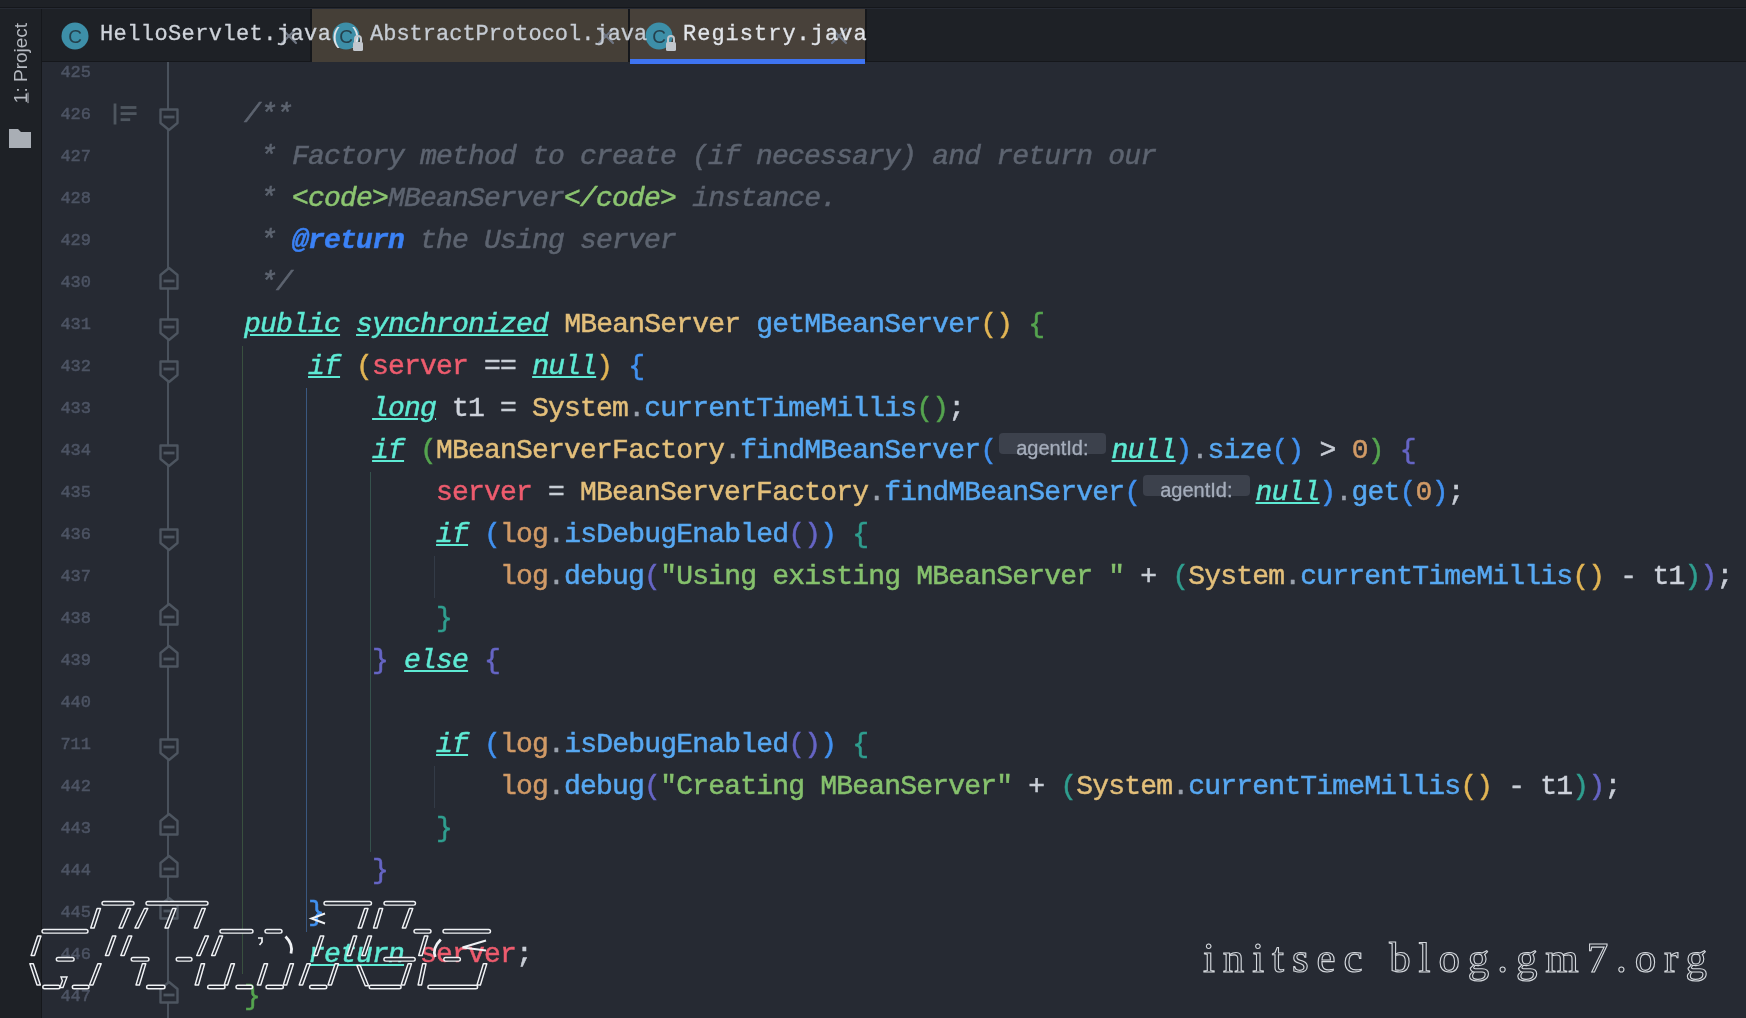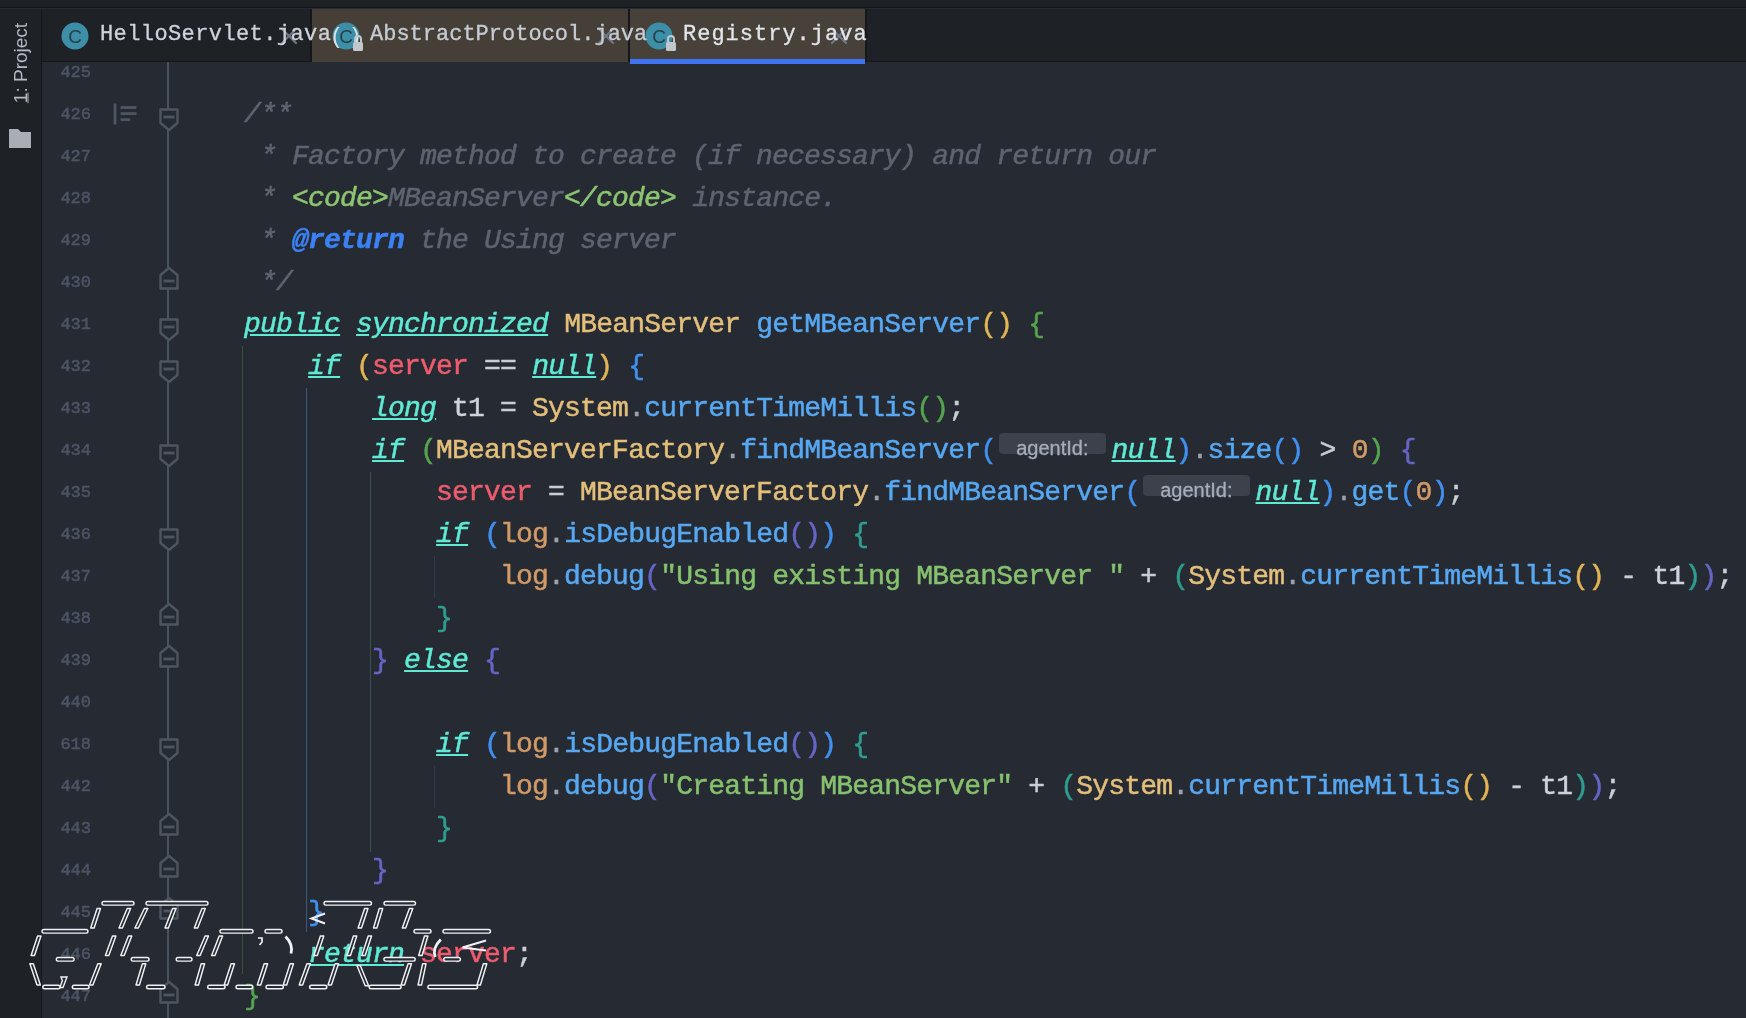--- a/index.html
+++ b/index.html
@@ -58,21 +58,21 @@
 <div class="line" style="top:304px"><span class="num">431</span><span class="c">    <span class="k">public</span> <span class="k">synchronized</span> <span class="cl">MBeanServer</span> <span class="fn">getMBeanServer</span><span class="by">()</span> <span class="bg">{</span></span></div>
 <div class="line" style="top:346px"><span class="num">432</span><span class="c">        <span class="k">if</span> <span class="by">(</span><span class="fld">server</span><span class="op"> == </span><span class="k">null</span><span class="by">)</span> <span class="bb">{</span></span></div>
 <div class="line" style="top:388px"><span class="num">433</span><span class="c">            <span class="k">long</span> <span class="pw">t1</span><span class="op"> = </span><span class="cl">System</span><span class="dot">.</span><span class="fn">currentTimeMillis</span><span class="bg">()</span><span class="op">;</span></span></div>
 <div class="line" style="top:430px"><span class="num">434</span><span class="c">            <span class="k">if</span> <span class="bg">(</span><span class="cl">MBeanServerFactory</span><span class="dot">.</span><span class="fn">findMBeanServer</span><span class="bb">(</span><span class="pill">agentId:</span><span class="k">null</span><span class="bb">)</span><span class="dot">.</span><span class="fn">size</span><span class="bb">()</span><span class="op"> &gt; </span><span class="ora">0</span><span class="bg">)</span> <span class="bp">{</span></span></div>
 <div class="line" style="top:472px"><span class="num">435</span><span class="c">                <span class="fld">server</span><span class="op"> = </span><span class="cl">MBeanServerFactory</span><span class="dot">.</span><span class="fn">findMBeanServer</span><span class="bb">(</span><span class="pill">agentId:</span><span class="k">null</span><span class="bb">)</span><span class="dot">.</span><span class="fn">get</span><span class="bb">(</span><span class="ora">0</span><span class="bb">)</span><span class="op">;</span></span></div>
 <div class="line" style="top:514px"><span class="num">436</span><span class="c">                <span class="k">if</span> <span class="bb">(</span><span class="ora">log</span><span class="dot">.</span><span class="fn">isDebugEnabled</span><span class="bp">()</span><span class="bb">)</span> <span class="bt">{</span></span></div>
 <div class="line" style="top:556px"><span class="num">437</span><span class="c">                    <span class="ora">log</span><span class="dot">.</span><span class="fn">debug</span><span class="bp">(</span><span class="st">"Using existing MBeanServer "</span><span class="op"> + </span><span class="bt">(</span><span class="cl">System</span><span class="dot">.</span><span class="fn">currentTimeMillis</span><span class="by">()</span><span class="op"> - </span><span class="pw">t1</span><span class="bt">)</span><span class="bp">)</span><span class="op">;</span></span></div>
 <div class="line" style="top:598px"><span class="num">438</span><span class="c">                <span class="bt">}</span></span></div>
 <div class="line" style="top:640px"><span class="num">439</span><span class="c">            <span class="bp">}</span> <span class="k">else</span> <span class="bp">{</span></span></div>
 <div class="line" style="top:682px"><span class="num">440</span></div>
-<div class="line" style="top:724px"><span class="num">618</span><span class="c">                <span class="k">if</span> <span class="bb">(</span><span class="ora">log</span><span class="dot">.</span><span class="fn">isDebugEnabled</span><span class="bp">()</span><span class="bb">)</span> <span class="bt">{</span></span></div>
+<div class="line" style="top:724px"><span class="num">711</span><span class="c">                <span class="k">if</span> <span class="bb">(</span><span class="ora">log</span><span class="dot">.</span><span class="fn">isDebugEnabled</span><span class="bp">()</span><span class="bb">)</span> <span class="bt">{</span></span></div>
 <div class="line" style="top:766px"><span class="num">442</span><span class="c">                    <span class="ora">log</span><span class="dot">.</span><span class="fn">debug</span><span class="bp">(</span><span class="st">"Creating MBeanServer"</span><span class="op"> + </span><span class="bt">(</span><span class="cl">System</span><span class="dot">.</span><span class="fn">currentTimeMillis</span><span class="by">()</span><span class="op"> - </span><span class="pw">t1</span><span class="bt">)</span><span class="bp">)</span><span class="op">;</span></span></div>
 <div class="line" style="top:808px"><span class="num">443</span><span class="c">                <span class="bt">}</span></span></div>
 <div class="line" style="top:850px"><span class="num">444</span><span class="c">            <span class="bp">}</span></span></div>
 <div class="line" style="top:892px"><span class="num">445</span><span class="c">        <span class="bb">}</span></span></div>
 <div class="line" style="top:934px"><span class="num">446</span><span class="c">        <span class="k">return</span> <span class="fld">server</span><span class="op">;</span></span></div>
 <div class="line" style="top:976px"><span class="num">447</span><span class="c">    <span class="bg">}</span></span></div>
   </div>
   <div id="guides">
       <div class="guide" style="left:242px;top:346px;height:628px;background:#39503f"></div>
       <div class="guide" style="left:306px;top:388px;height:544px;background:#3a5880"></div>
@@ -152,20 +152,21 @@
       <div class="tabtxt" style="left:58px;color:#ced3da;letter-spacing:0.4px">HelloServlet.java</div>
       <div class="tabtxt" style="left:641px;color:#e2e5ea;letter-spacing:1px">Registry.java</div>
       <div class="tabtxt" style="left:328px;color:#c6ccd4">AbstractProtocol.java</div>
     </div>
   <div id="strip">
     <div id="vlabel"><span style="text-decoration:underline">1</span>: Project</div>
     <svg width="42" height="60" style="position:absolute;left:0;top:112">
       <path d="M9 8 l9 0 3 3 10 0 0 16 -22 0 z" fill="#a9aeb5"></path>
     </svg>
   </div>
+  <div id="wm">initsec blog.gm7.org</div>
   <svg id="art" width="1746" height="1018" style="position:absolute;left:0;top:0;pointer-events:none">
       <rect x="102" y="901.5" width="32" height="3.6" rx="1.8" fill="#262a33" stroke="#f0f2f5" stroke-width="1.45"></rect>
       <rect x="146" y="901.5" width="62" height="3.6" rx="1.8" fill="#262a33" stroke="#f0f2f5" stroke-width="1.45"></rect>
       <rect x="324" y="901.5" width="47.5" height="3.6" rx="1.8" fill="#262a33" stroke="#f0f2f5" stroke-width="1.45"></rect>
       <rect x="384" y="901.5" width="31.5" height="3.6" rx="1.8" fill="#262a33" stroke="#f0f2f5" stroke-width="1.45"></rect>
       <path d="M90.7 928.0 L97.1 908.5 L100.5 908.5 L94.10000000000001 928.0 Z" fill="#262a33" stroke="#f0f2f5" stroke-width="1.45" stroke-linejoin="round"></path>
       <path d="M119 928.0 L127.19999999999999 908.5 L130.6 908.5 L122.4 928.0 Z" fill="#262a33" stroke="#f0f2f5" stroke-width="1.45" stroke-linejoin="round"></path>
       <path d="M134.9 928.0 L144.4 908.5 L147.8 908.5 L138.3 928.0 Z" fill="#262a33" stroke="#f0f2f5" stroke-width="1.45" stroke-linejoin="round"></path>
       <path d="M165 928.0 L172.6 908.5 L176 908.5 L168.4 928.0 Z" fill="#262a33" stroke="#f0f2f5" stroke-width="1.45" stroke-linejoin="round"></path>
       <path d="M194.3 928.0 L201.9 908.5 L205.3 908.5 L197.70000000000002 928.0 Z" fill="#262a33" stroke="#f0f2f5" stroke-width="1.45" stroke-linejoin="round"></path>

